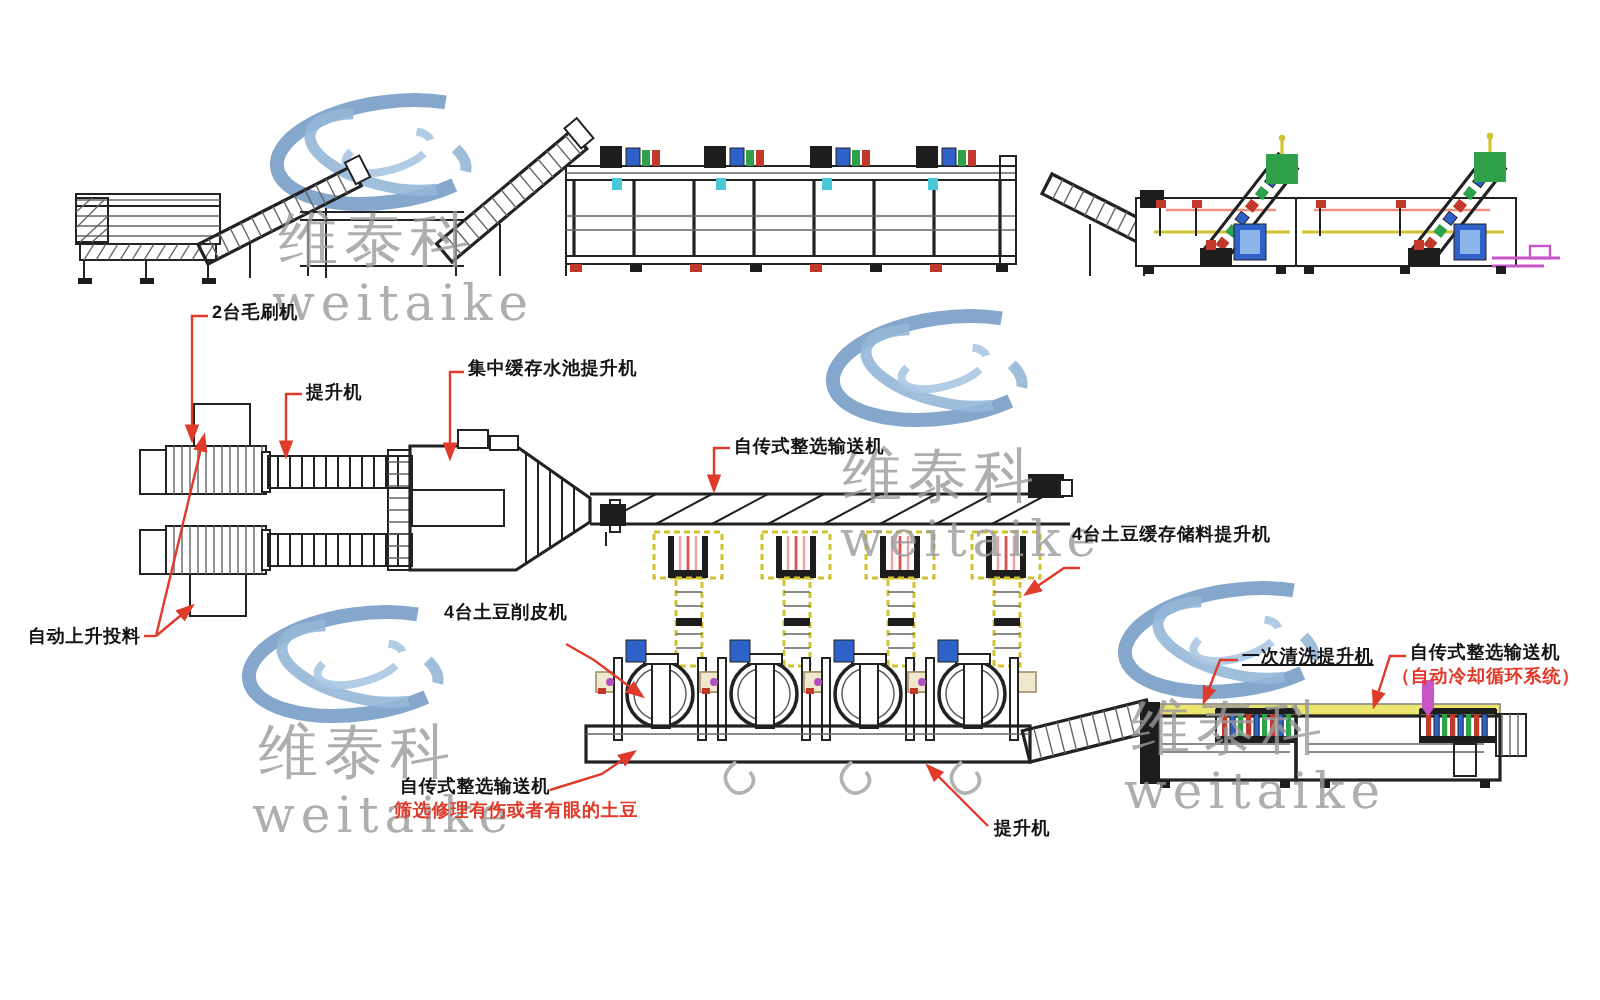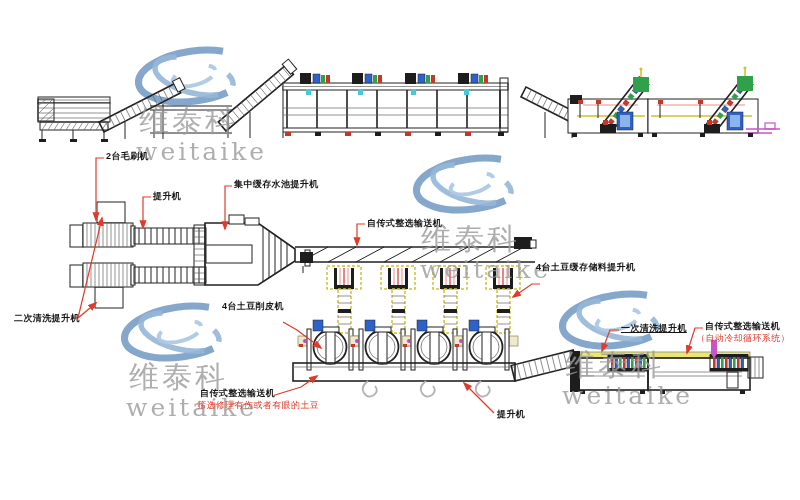--- a/index.html
+++ b/index.html
@@ -1,21 +1,21 @@
 <!DOCTYPE html>
 <html style="--leader-red: #e03a2a; --note-red: #e03a2a; --swirl-blue: #7da2c8; --watermark-gray: #9b9b9b; --accent-yellow: #d2c230; --accent-blue: #2e62c9; --accent-green: #2ea14a; --accent-red: #c0392b; --accent-magenta: #c855c8;"><head>
 <meta charset="utf-8">
 <style>
   html,body{margin:0;padding:0;background:#fff;}
   .canvas{position:relative;width:800px;height:444px;background:#fff;overflow:hidden;
           font-family:"Liberation Sans",sans-serif;border-radius:11px;}
   svg{position:absolute;left:0;top:0;}
   .lbl{position:absolute;font:600 9px/1.15 "Liberation Sans",sans-serif;color:#151515;
        white-space:nowrap;letter-spacing:.4px;}
-  .lbl.red{color:var(--note-red,#e03a2a);font-weight:400;text-align:center;}
+  .lbl.red{color:var(--note-red,#e03a2a);font-weight:700;text-align:center;}
   .wm-cn{position:absolute;font:400 30px/1 "Liberation Sans",sans-serif;
          color:var(--watermark-gray,#9b9b9b);letter-spacing:3px;opacity:.8;white-space:nowrap;}
   .wm-en{position:absolute;font:400 25px/1 "DejaVu Serif",serif;
          color:var(--watermark-gray,#9b9b9b);letter-spacing:3px;opacity:.8;white-space:nowrap;}
   .ln{stroke:#222;fill:none;stroke-width:1;}
   .ln2{stroke:#222;fill:none;stroke-width:1.6;}
   .thin{stroke:#666;fill:none;stroke-width:.7;}
   .wfill{fill:#fff;stroke:#222;stroke-width:1;}
   .dark{fill:#1d1d1d;stroke:none;}
   .leader{stroke:var(--leader-red,#e03a2a);stroke-width:1.2;fill:none;}
@@ -431,21 +431,21 @@
 <div class="wm-cn" style="left:129px;top:362px;">维泰科</div>
 <div class="wm-en" style="left:126px;top:395px;">weitaike</div>
 <div class="wm-cn" style="left:565px;top:350px;">维泰科</div>
 <div class="wm-en" style="left:562px;top:383px;">weitaike</div>
 
 <div class="lbl" style="left:106px;top:151px;">2台毛刷机</div>
 <div class="lbl" style="left:153px;top:191px;">提升机</div>
 <div class="lbl" style="left:234px;top:179px;">集中缓存水池提升机</div>
 <div class="lbl" style="left:367px;top:218px;">自传式整选输送机</div>
 <div class="lbl" style="left:536px;top:262px;">4台土豆缓存储料提升机</div>
-<div class="lbl" style="left:14px;top:313px;">二次清洗提升机</div>
+<div class="lbl" style="left:14px;top:313px;">自动上升投料</div>
 <div class="lbl" style="left:222px;top:301px;">4台土豆削皮机</div>
 <div class="lbl" style="left:200px;top:388px;text-align:right;">自传式整选输送机</div>
 <div class="lbl red" style="left:197px;top:400px;">筛选修理有伤或者有眼的土豆</div>
 <div class="lbl" style="left:497px;top:409px;">提升机</div>
 <div class="lbl" style="left:621px;top:323px;text-decoration:underline;">一次清洗提升机</div>
 <div class="lbl" style="left:705px;top:321px;">自传式整选输送机</div>
 <div class="lbl red" style="left:696px;top:333px;">（自动冷却循环系统）</div>
 
 </div>
 

